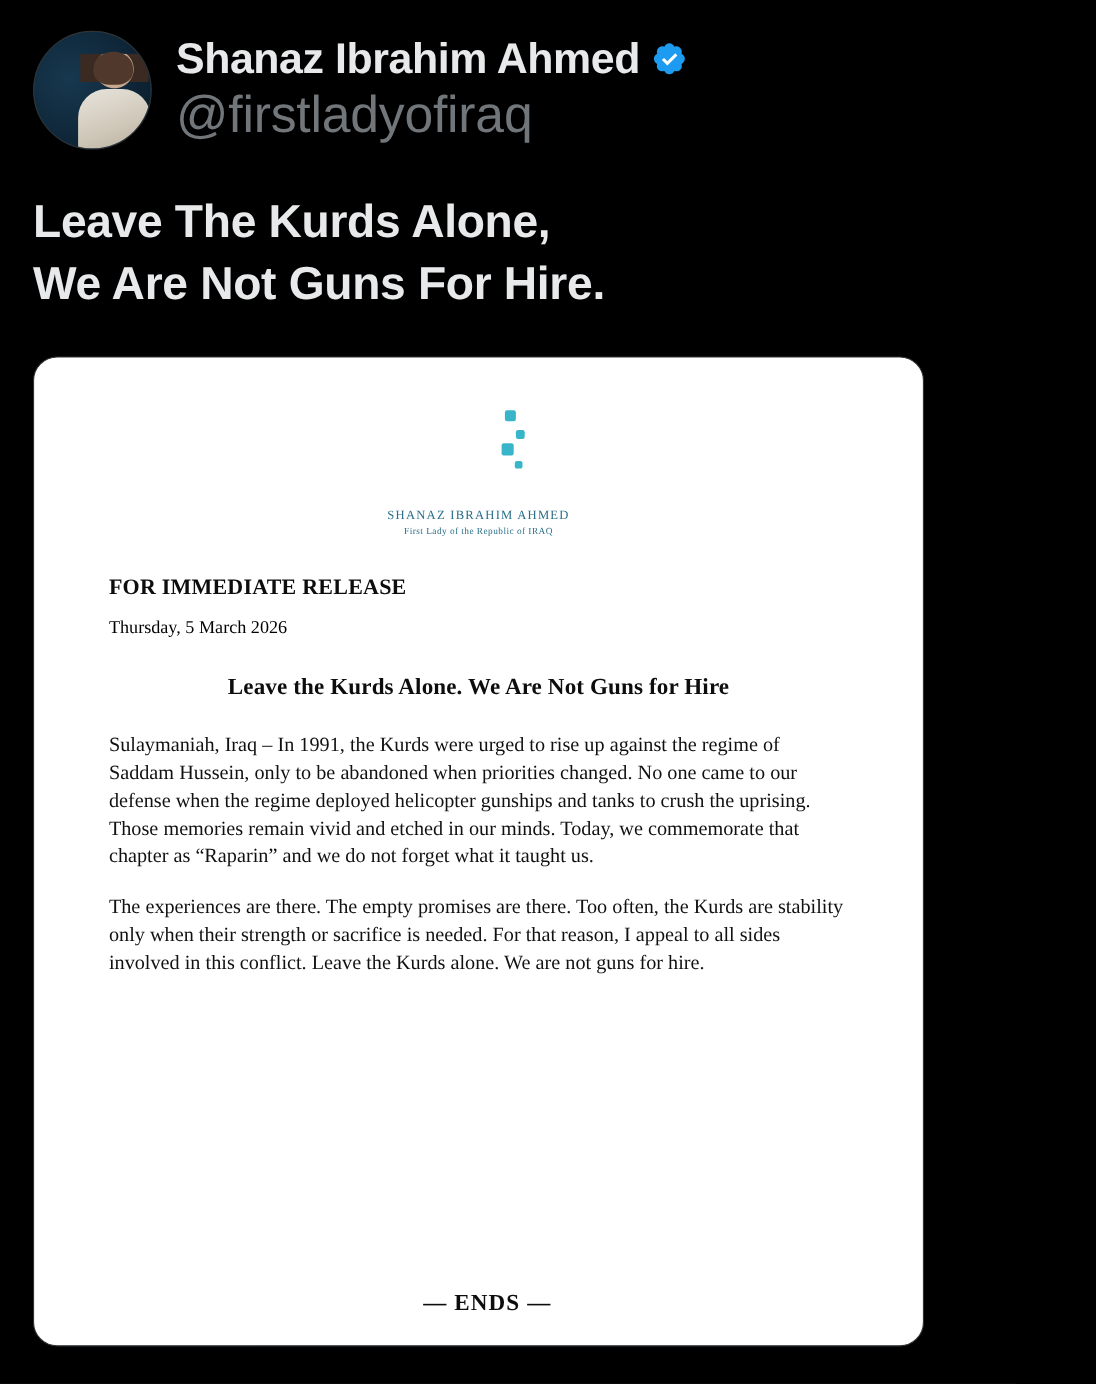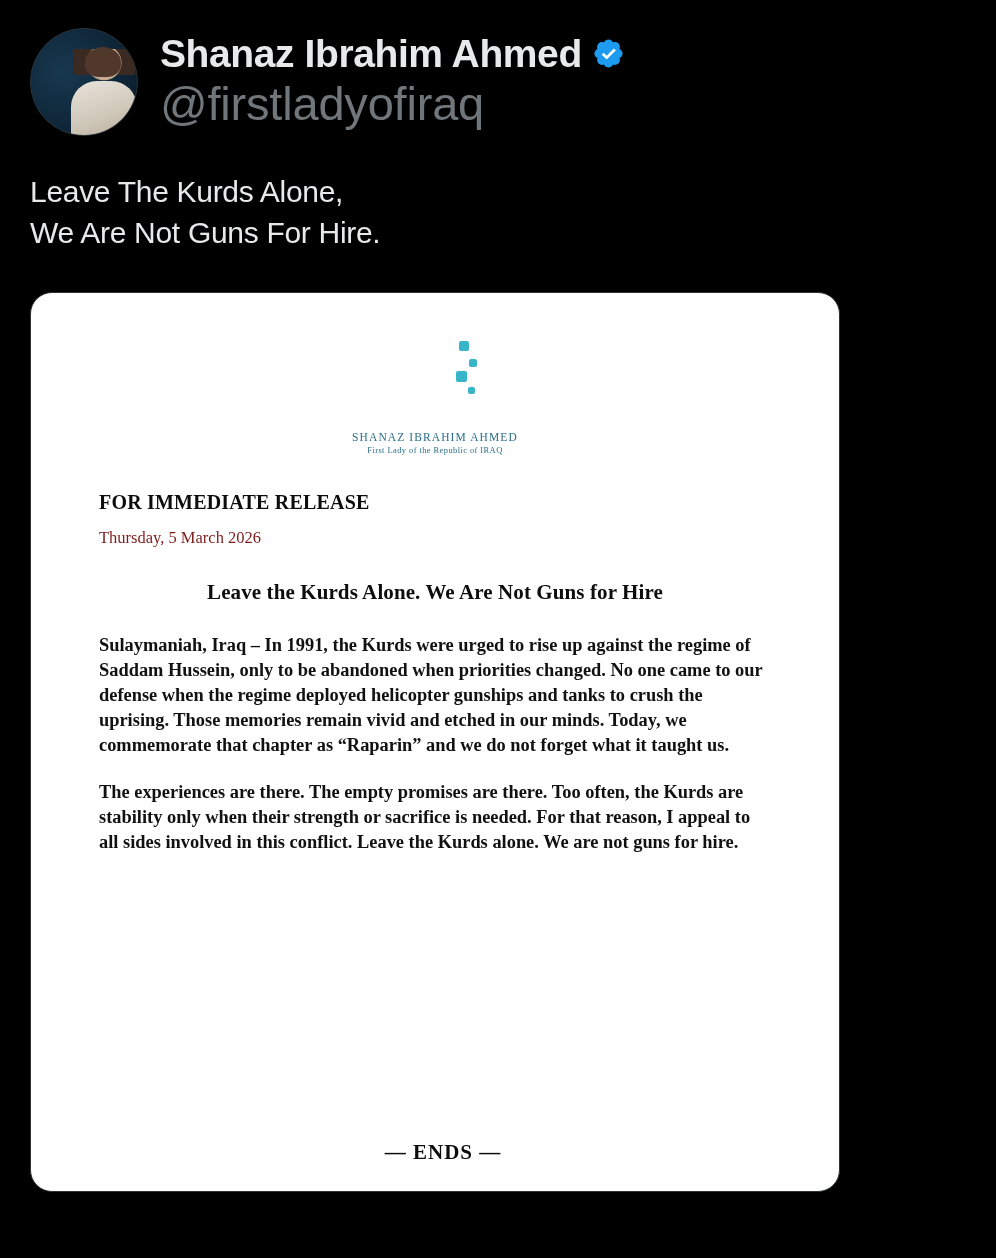--- a/index.html
+++ b/index.html
@@ -107,26 +107,26 @@
   .handle {
     font-size: 47px;
     color: #71767b;
     line-height: 1.15;
     letter-spacing: -0.2px;
   }
 
   
   .tweet-text {
     margin: 36px 0 0 0;
-    font-size: 30px;
+    font-size: 42px;
     line-height: 1.36;
     color: #e7e9ea;
     letter-spacing: -0.3px;
     white-space: pre-line;
-    font-weight: 400;
+    font-weight: 700;
   }
 
   
   .doc-card {
     margin: 38px 0 0 0;
     width: 810px;
     height: 900px;
     background: #ffffff;
     border-radius: 22px;
     border: 1px solid #2f3336;
@@ -192,32 +192,31 @@
   }
   .release-line2 {
     margin-top: 3px;
     font-size: 20px;
     font-weight: 700;
     letter-spacing: .1px;
   }
   .release-date {
     margin-top: 14px;
     font-size: 16.5px;
-    color: #7f1d1d;
+    color: #000000;
   }
   .doc-title {
     margin-top: 32px;
     text-align: center;
     font-size: 21px;
     font-weight: 700;
     letter-spacing: .1px;
   }
   .doc-body {
     margin-top: 28px;
-    font-weight: bold;
   }
   .doc-body p {
     margin: 0 0 21px 0;
     font-size: 18.4px;
     line-height: 1.37;
     color: #111111;
     text-align: left;
   }
   .doc-ends {
     position: absolute;

